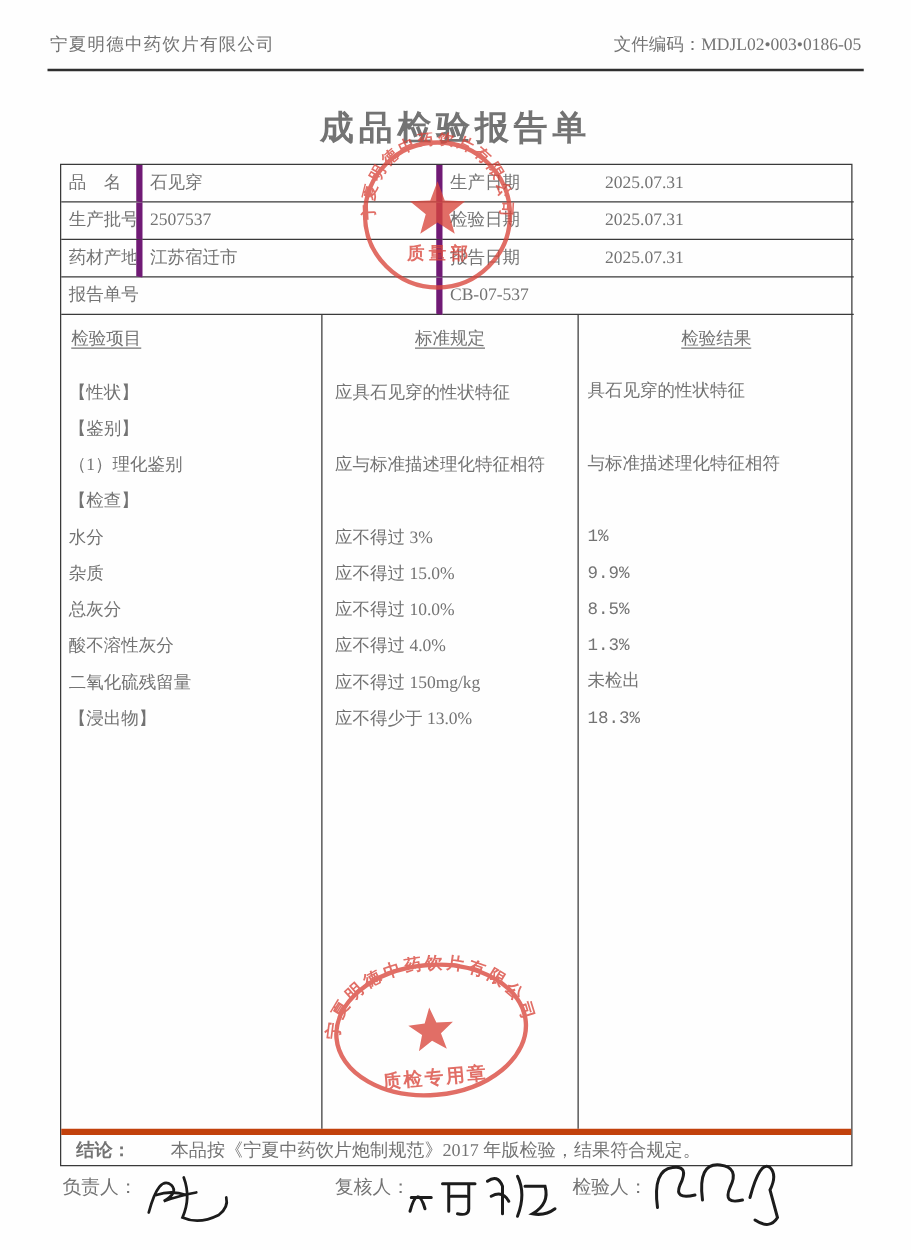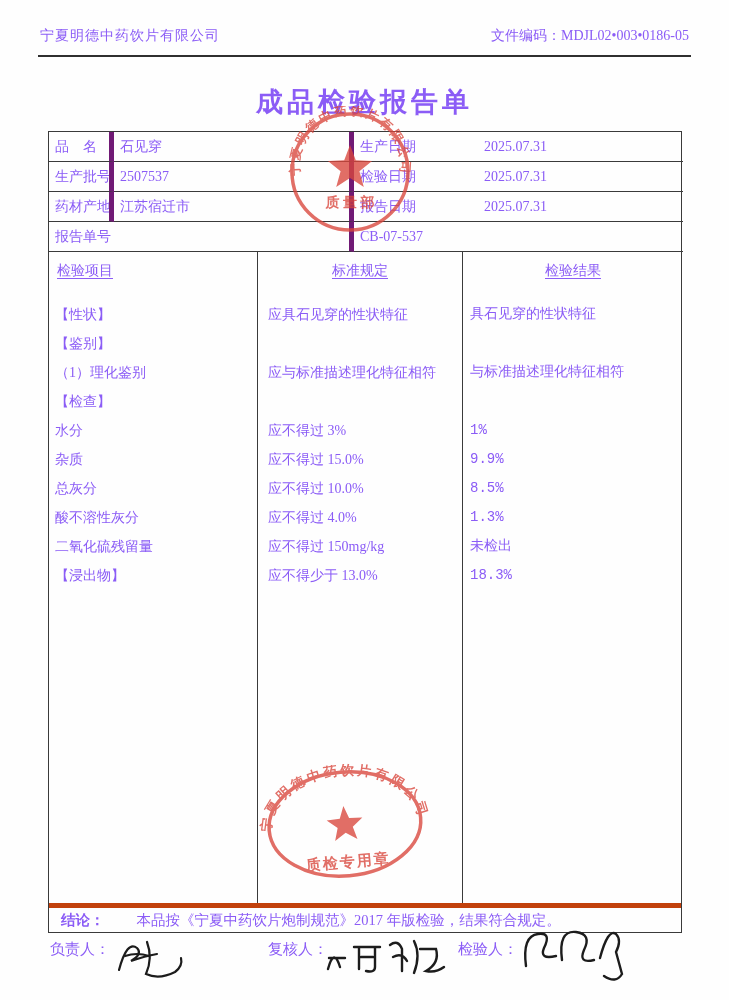--- a/index.html
+++ b/index.html
@@ -1,21 +1,21 @@
 <!DOCTYPE html>
 <html><head>
 <meta charset="utf-8">
 <style>
   * { margin:0; padding:0; box-sizing:border-box; }
   html,body { background:#e9e9e9; }
   .page {
     position:relative; width:729px; height:1000px; margin:0 auto;
     background:#fefefe; overflow:hidden;
     font-family:"Liberation Serif","DejaVu Serif",serif;
-    color:#8b5cf6;
+    color:#737373;
   }
   
   .doc-header-left { position:absolute; left:40px; top:27px; font-size:14px; letter-spacing:1px; }
   .doc-header-right{ position:absolute; right:40px; top:27px; font-size:14px; }
   .doc-header-rule { position:absolute; left:38px; right:38px; top:55px; height:2px; background:#2f2f2f; }
   .doc-title { position:absolute; left:0; right:0; top:84px; text-align:center;
                font-size:27px; font-weight:bold; letter-spacing:4px; }
 
   
   .sheet { position:absolute; left:48px; top:131px; width:634px; height:802px;

